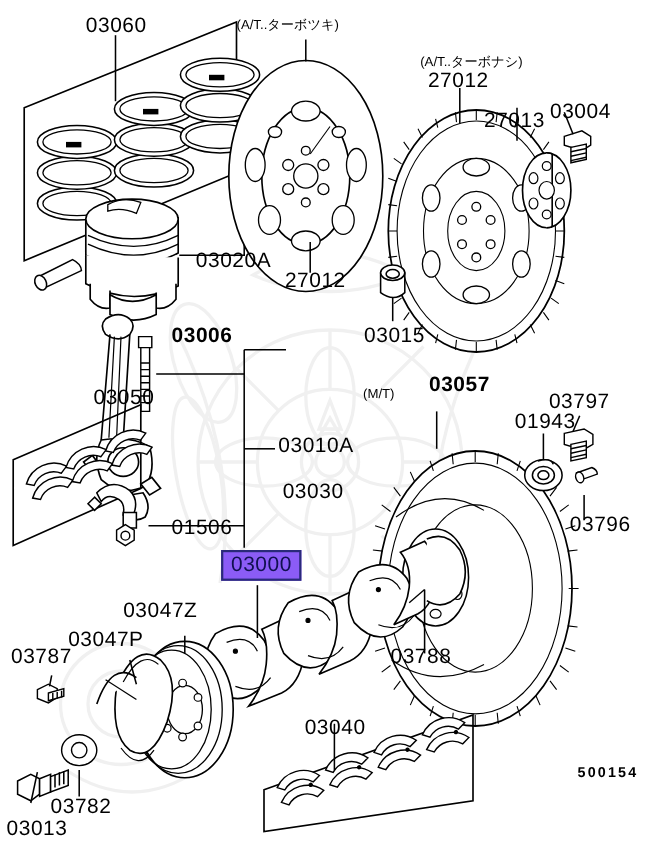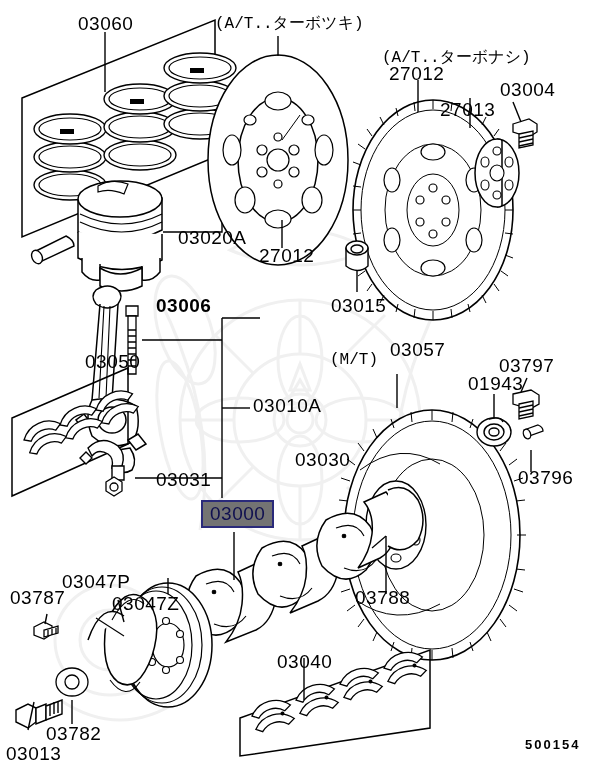--- a/index.html
+++ b/index.html
@@ -24,26 +24,25 @@
   .lbl {
     position: absolute;
     font-family: "Liberation Sans", sans-serif;
     font-size: 19px;
     color: #000000;
     white-space: nowrap;
     letter-spacing: 0.5px;
     line-height: 1;
   }
   .lbl.jp {
-    font-size: 16px;
+    font-size: 12px;
     letter-spacing: 0px;
-    font-family: Liberation Mono, monospace;
   }
   .lbl.sel {
-    background: #737373;
+    background: #8b5cf6;
     border: 2px solid #2a2a7a;
     padding: 2px 7px 3px 7px;
     color: #101050;
   }
   .lbl.code {
     font-size: 13px;
     letter-spacing: 2px;
     font-weight: bold;
   }
 </style>
@@ -432,41 +431,41 @@
       <path d="M47,614 L45,624"></path>
       <path d="M72,700 L72,724"></path>
       <path d="M34,702 L28,730"></path>
     </g>
   </svg>
 
   <div class="lbl" style="left:78px; top:14px;">03060</div>
   <div class="lbl jp" style="left:215px; top:16px;">(A/T..ターボツキ)</div>
   <div class="lbl jp" style="left:382px; top:50px;text-align:right;">(A/T..ターボナシ)</div>
   <div class="lbl" style="left:389px; top:64px;">27012</div>
-  <div class="lbl" style="left:500px; top:80px;">03004</div>
+  <div class="lbl" style="left:500px; top:92px;">03004</div>
   <div class="lbl" style="left:440px; top:100px;">27013</div>
   <div class="lbl" style="left:178px; top:228px;">03020A</div>
   <div class="lbl" style="left:259px; top:246px;">27012</div>
   <div class="lbl" style="left:156px; top:296px;font-weight:bold;">03006</div>
   <div class="lbl" style="left:331px; top:296px;">03015</div>
   <div class="lbl jp" style="left:330px; top:352px;">(M/T)</div>
-  <div class="lbl" style="left:390px; top:340px;">03057</div>
+  <div class="lbl" style="left:390px; top:340px;font-weight:bold;">03057</div>
   <div class="lbl" style="left:499px; top:356px;">03797</div>
   <div class="lbl" style="left:42px;  top:352px;margin-left:43px;">03050</div>
   <div class="lbl" style="left:468px; top:374px;">01943</div>
   <div class="lbl" style="left:253px; top:396px;">03010A</div>
-  <div class="lbl" style="left:257px; top:450px;margin-left:38px;">03030</div>
+  <div class="lbl" style="left:257px; top:438px;">03030</div>
   <div class="lbl" style="left:506px; top:468px;margin-left:12px;">03796</div>
-  <div class="lbl" style="left:156px; top:470px;">03031</div>
+  <div class="lbl" style="left:156px; top:470px;">01506</div>
 
   <div class="lbl sel" style="left:201px; top:500px;">03000</div>
 
-  <div class="lbl" style="left:112px; top:546px;margin-top:48px;">03047Z</div>
+  <div class="lbl" style="left:112px; top:546px;">03047Z</div>
   <div class="lbl" style="left:62px;  top:572px;">03047P</div>
   <div class="lbl" style="left:10px;  top:588px;">03787</div>
   <div class="lbl" style="left:355px; top:588px;">03788</div>
   <div class="lbl" style="left:277px; top:652px;">03040</div>
   <div class="lbl" style="left:46px;  top:724px;">03782</div>
   <div class="lbl" style="left:6px;   top:744px;">03013</div>
 
-  <div class="lbl code" style="left:525px; top:738px;">500154</div>
+  <div class="lbl code" style="left:525px; top:695px;">500154</div>
 
 </div>
 
 </body></html>

